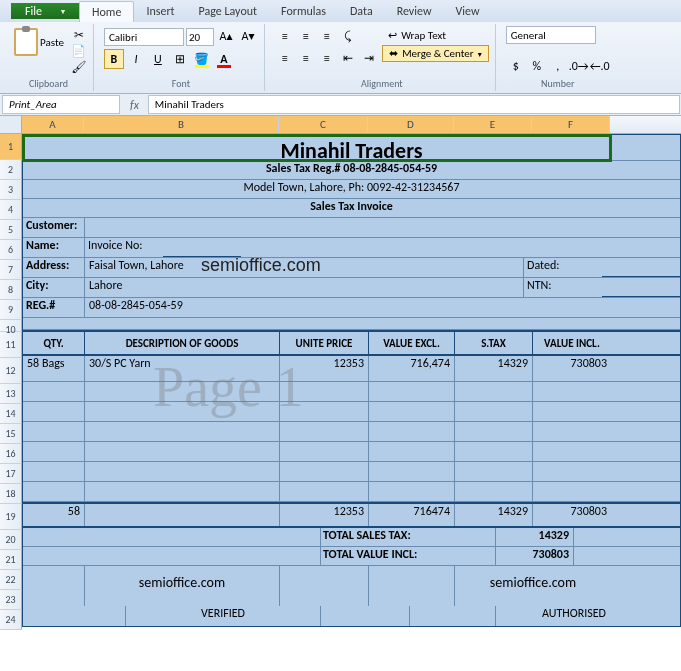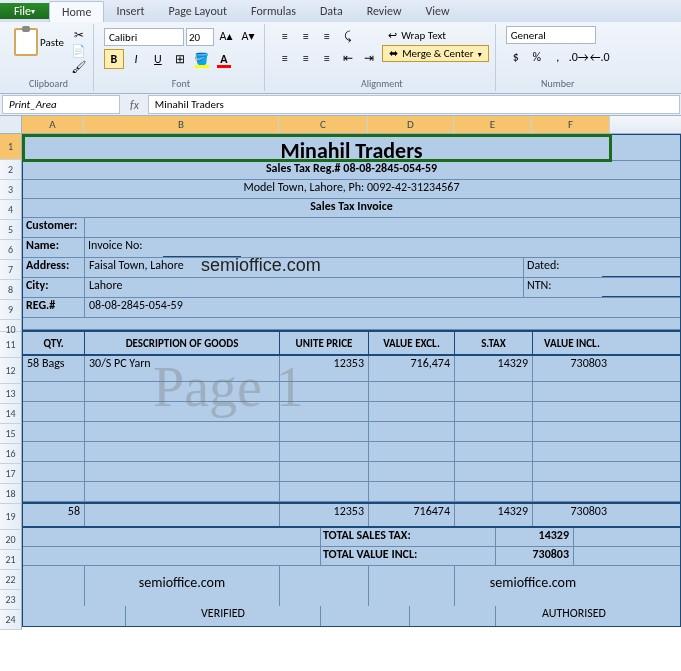--- a/index.html
+++ b/index.html
@@ -1,20 +1,20 @@
 <!DOCTYPE html>
 <html><head>
 <meta charset="utf-8">
 <style>
 * { margin: 0; padding: 0; box-sizing: border-box; font-family: Calibri, Arial, sans-serif; }
 body { background: #fff; width: 681px; height: 671px; overflow: hidden; font-size: 11px; }
 
 
 .ribbon-tabs { display: flex; align-items: center; background: linear-gradient(#e4ecf7,#d3e0f0); height: 22px; padding-left: 0; }
-.file-tab { background: linear-gradient(#2a8c2a,#1e6b1e); color: #fff; padding: 3px 14px; height: 16px; display: flex; align-items: center; gap: 0; font-size: 12px; }
+.file-tab { background: linear-gradient(#2a8c2a,#1e6b1e); color: #fff; padding: 3px 14px; height: 16px; display: flex; align-items: center; gap: 19px; font-size: 12px; margin-left: 11px; }
 .file-tab .chev { font-size: 8px; }
 .tab { padding: 3px 12px; color: #3b3b3b; font-size: 12px; cursor: default; }
 .tab.active { background: #f6f9fd; border: 1px solid #b5c5d7; border-bottom: none; border-radius: 2px 2px 0 0; }
 
 .ribbon-body { background: linear-gradient(#f1f5fb,#e1eaf5); display: flex; height: 72px; border-bottom: 1px solid #a3b4c8; padding: 2px 4px; gap: 4px; }
 .group { border-right: 1px solid #c0cdda; padding: 2px 6px 0 6px; display: flex; flex-direction: column; justify-content: space-between; }
 .group-label { text-align: center; font-size: 10px; color: #5a6b7d; padding-bottom: 1px; }
 .group-content { display: flex; align-items: flex-start; gap: 3px; flex: 1; }
 
 .paste-btn { display: flex; flex-direction: row; align-items: center; gap: 2px; padding: 2px 4px; }
@@ -29,21 +29,21 @@
 .fsize { width: 28px; padding: 0 2px; }
 .rbtn { width: 20px; height: 20px; display: flex; align-items: center; justify-content: center; border: 1px solid transparent; font-size: 12px; }
 .bold-active { background: #fdeeb3; border: 1px solid #c3992e; font-weight: bold; }
 
 .align-grid { display: flex; flex-direction: column; gap: 2px; }
 .align-row { display: flex; gap: 1px; }
 .wrap-row { display: flex; flex-direction: column; gap: 2px; padding-top: 2px; }
 .wrap-btn { display: flex; align-items: center; gap: 4px; padding: 1px 6px; font-size: 11px; }
 .merge-btn { display: flex; align-items: center; gap: 4px; padding: 1px 6px; background: #fdeeb3; border: 1px solid #c3992e; font-size: 11px; }
 
-.num-col { display: flex; flex-direction: column; gap: 3px; }
+.num-col { display: flex; flex-direction: column; gap: 12px; }
 .num-row { display: flex; gap: 1px; }
 .gen-select { width: 90px; height: 18px; border: 1px solid #a8b8c8; background: #fff; padding: 0 4px; font-size: 11px; }
 
 
 .formula-bar { display: flex; align-items: center; height: 22px; background: #e8eef6; border-bottom: 1px solid #a3b4c8; }
 .name-box { width: 118px; padding: 2px 6px; background: #fff; border: 1px solid #b5c5d7; margin: 1px 2px; font-size: 11px; font-style: italic; }
 .fx-area { display: flex; align-items: center; flex: 1; }
 .fx-label { font-style: italic; padding: 0 8px; color: #666; font-size: 12px; }
 .fx-input { flex: 1; padding: 2px 6px; background: #fff; border: 1px solid #b5c5d7; margin: 1px; font-size: 11px; }
 

